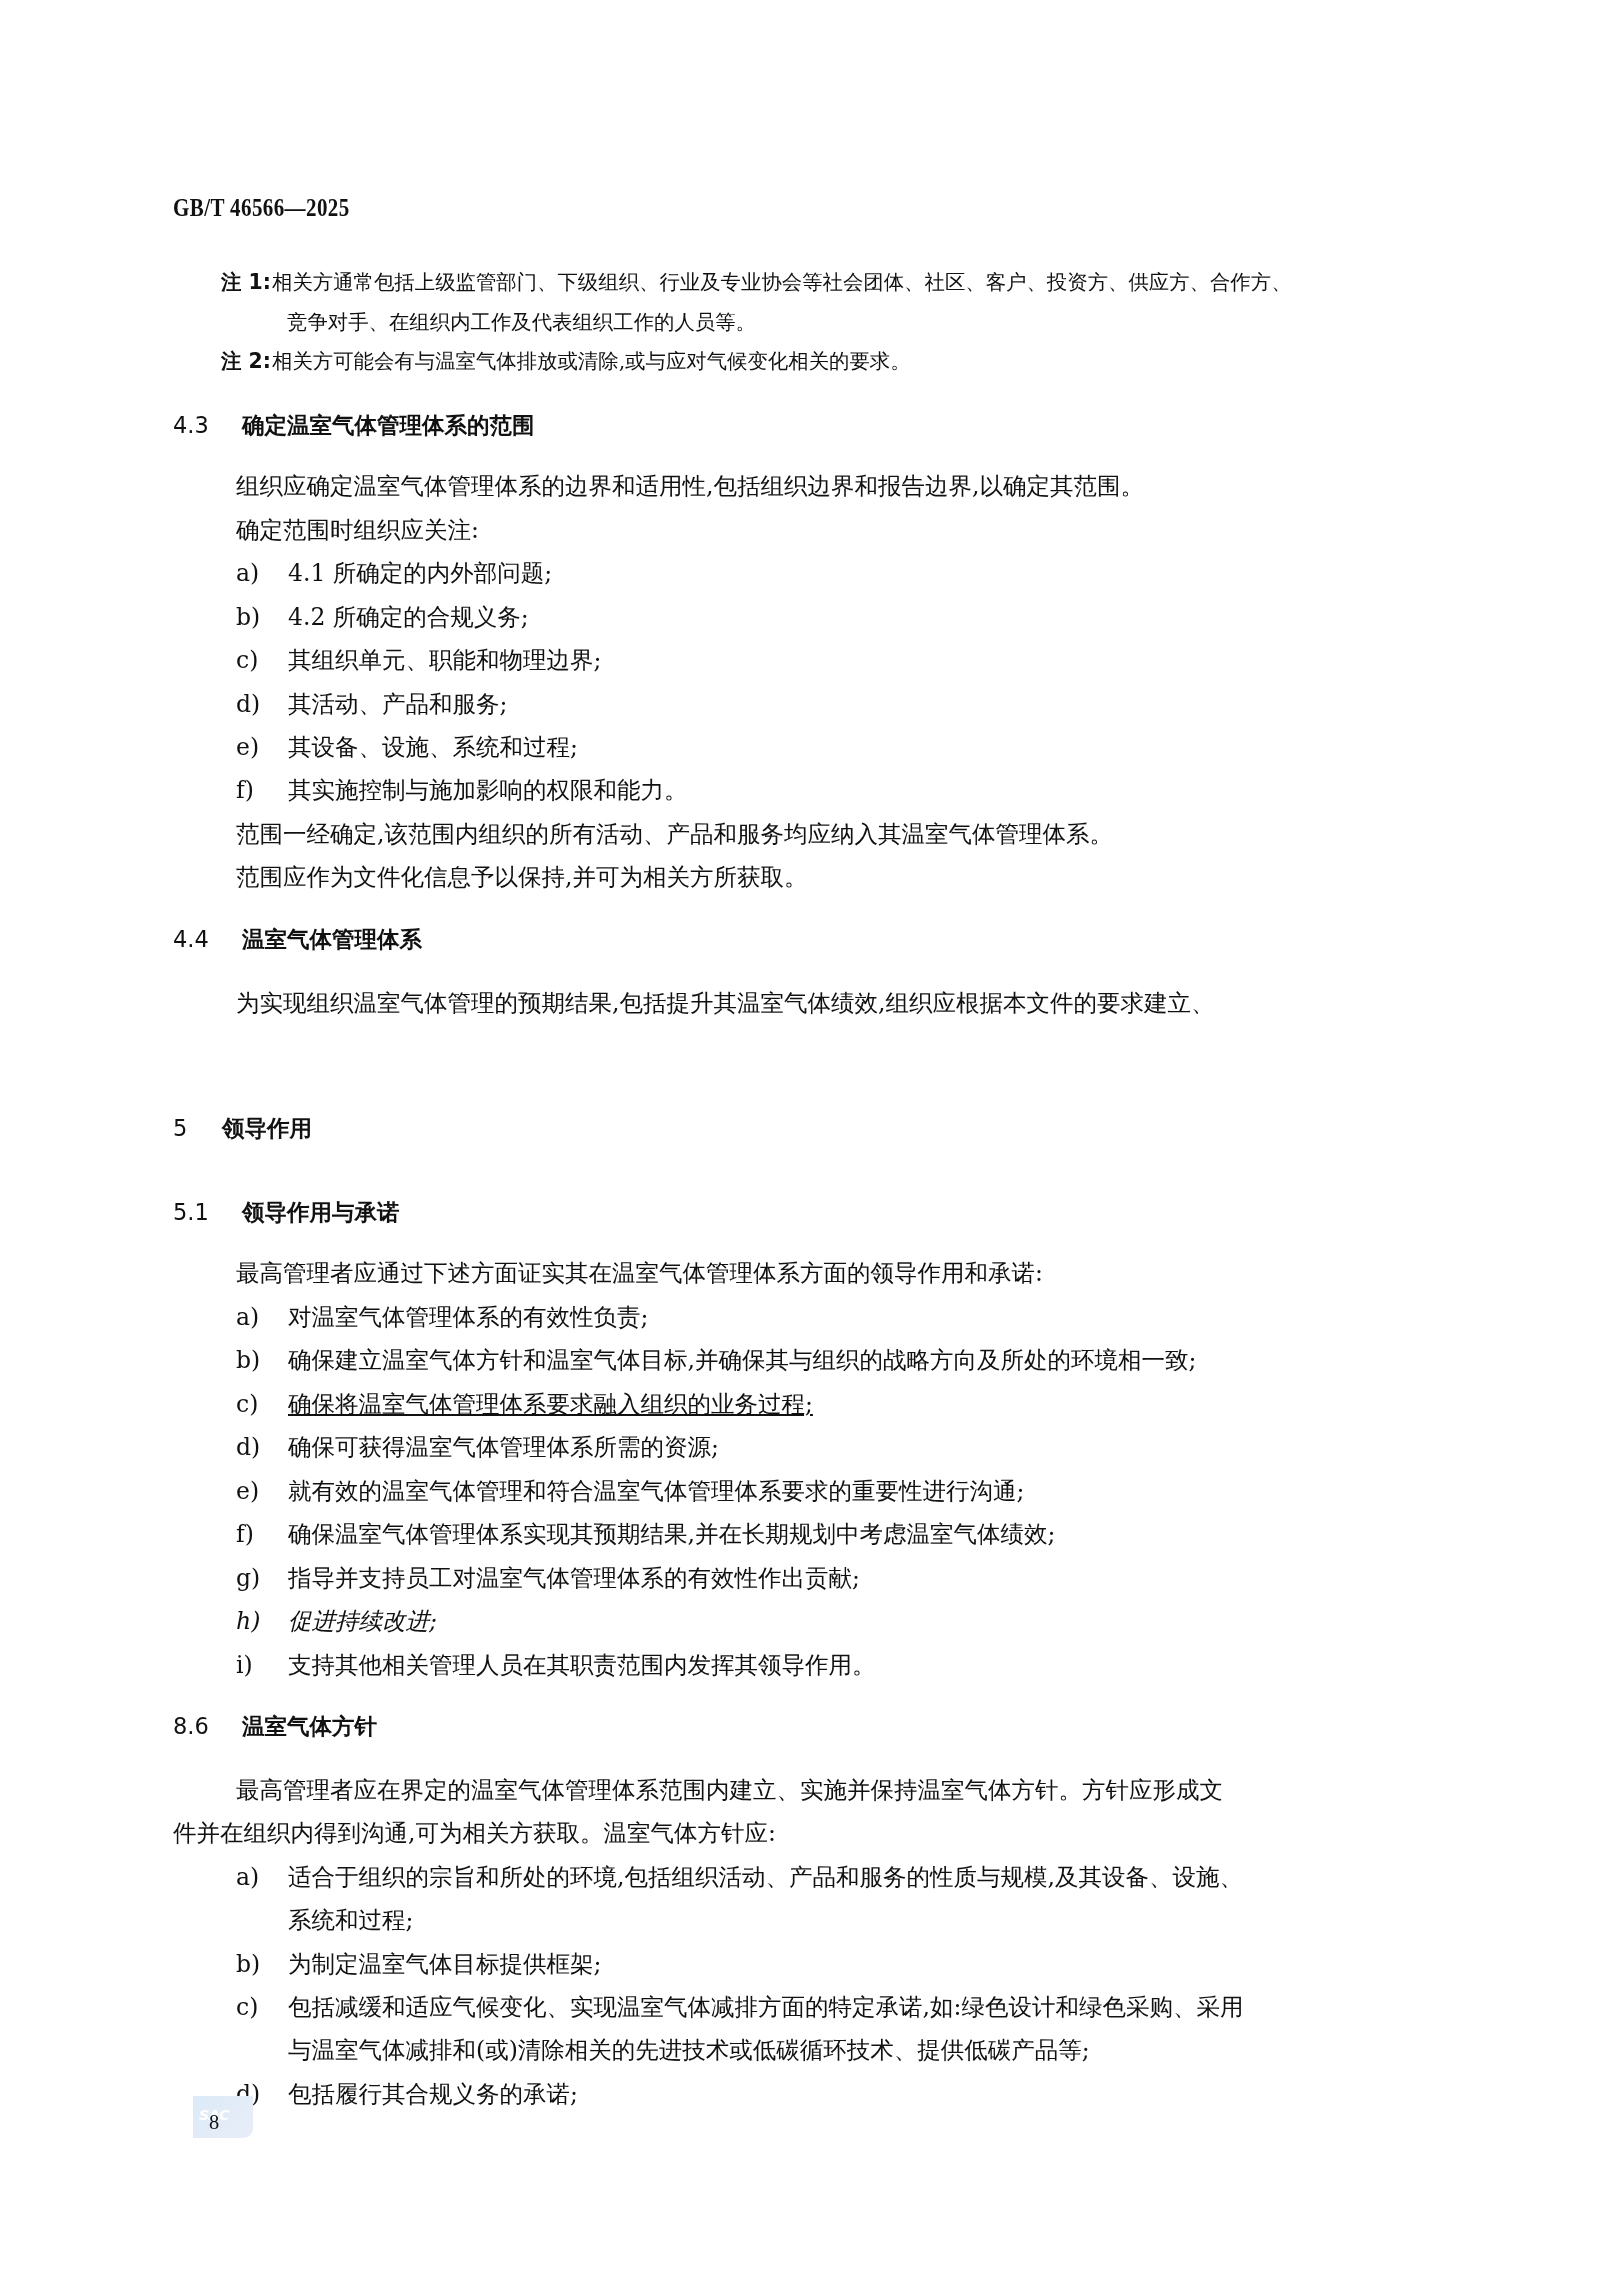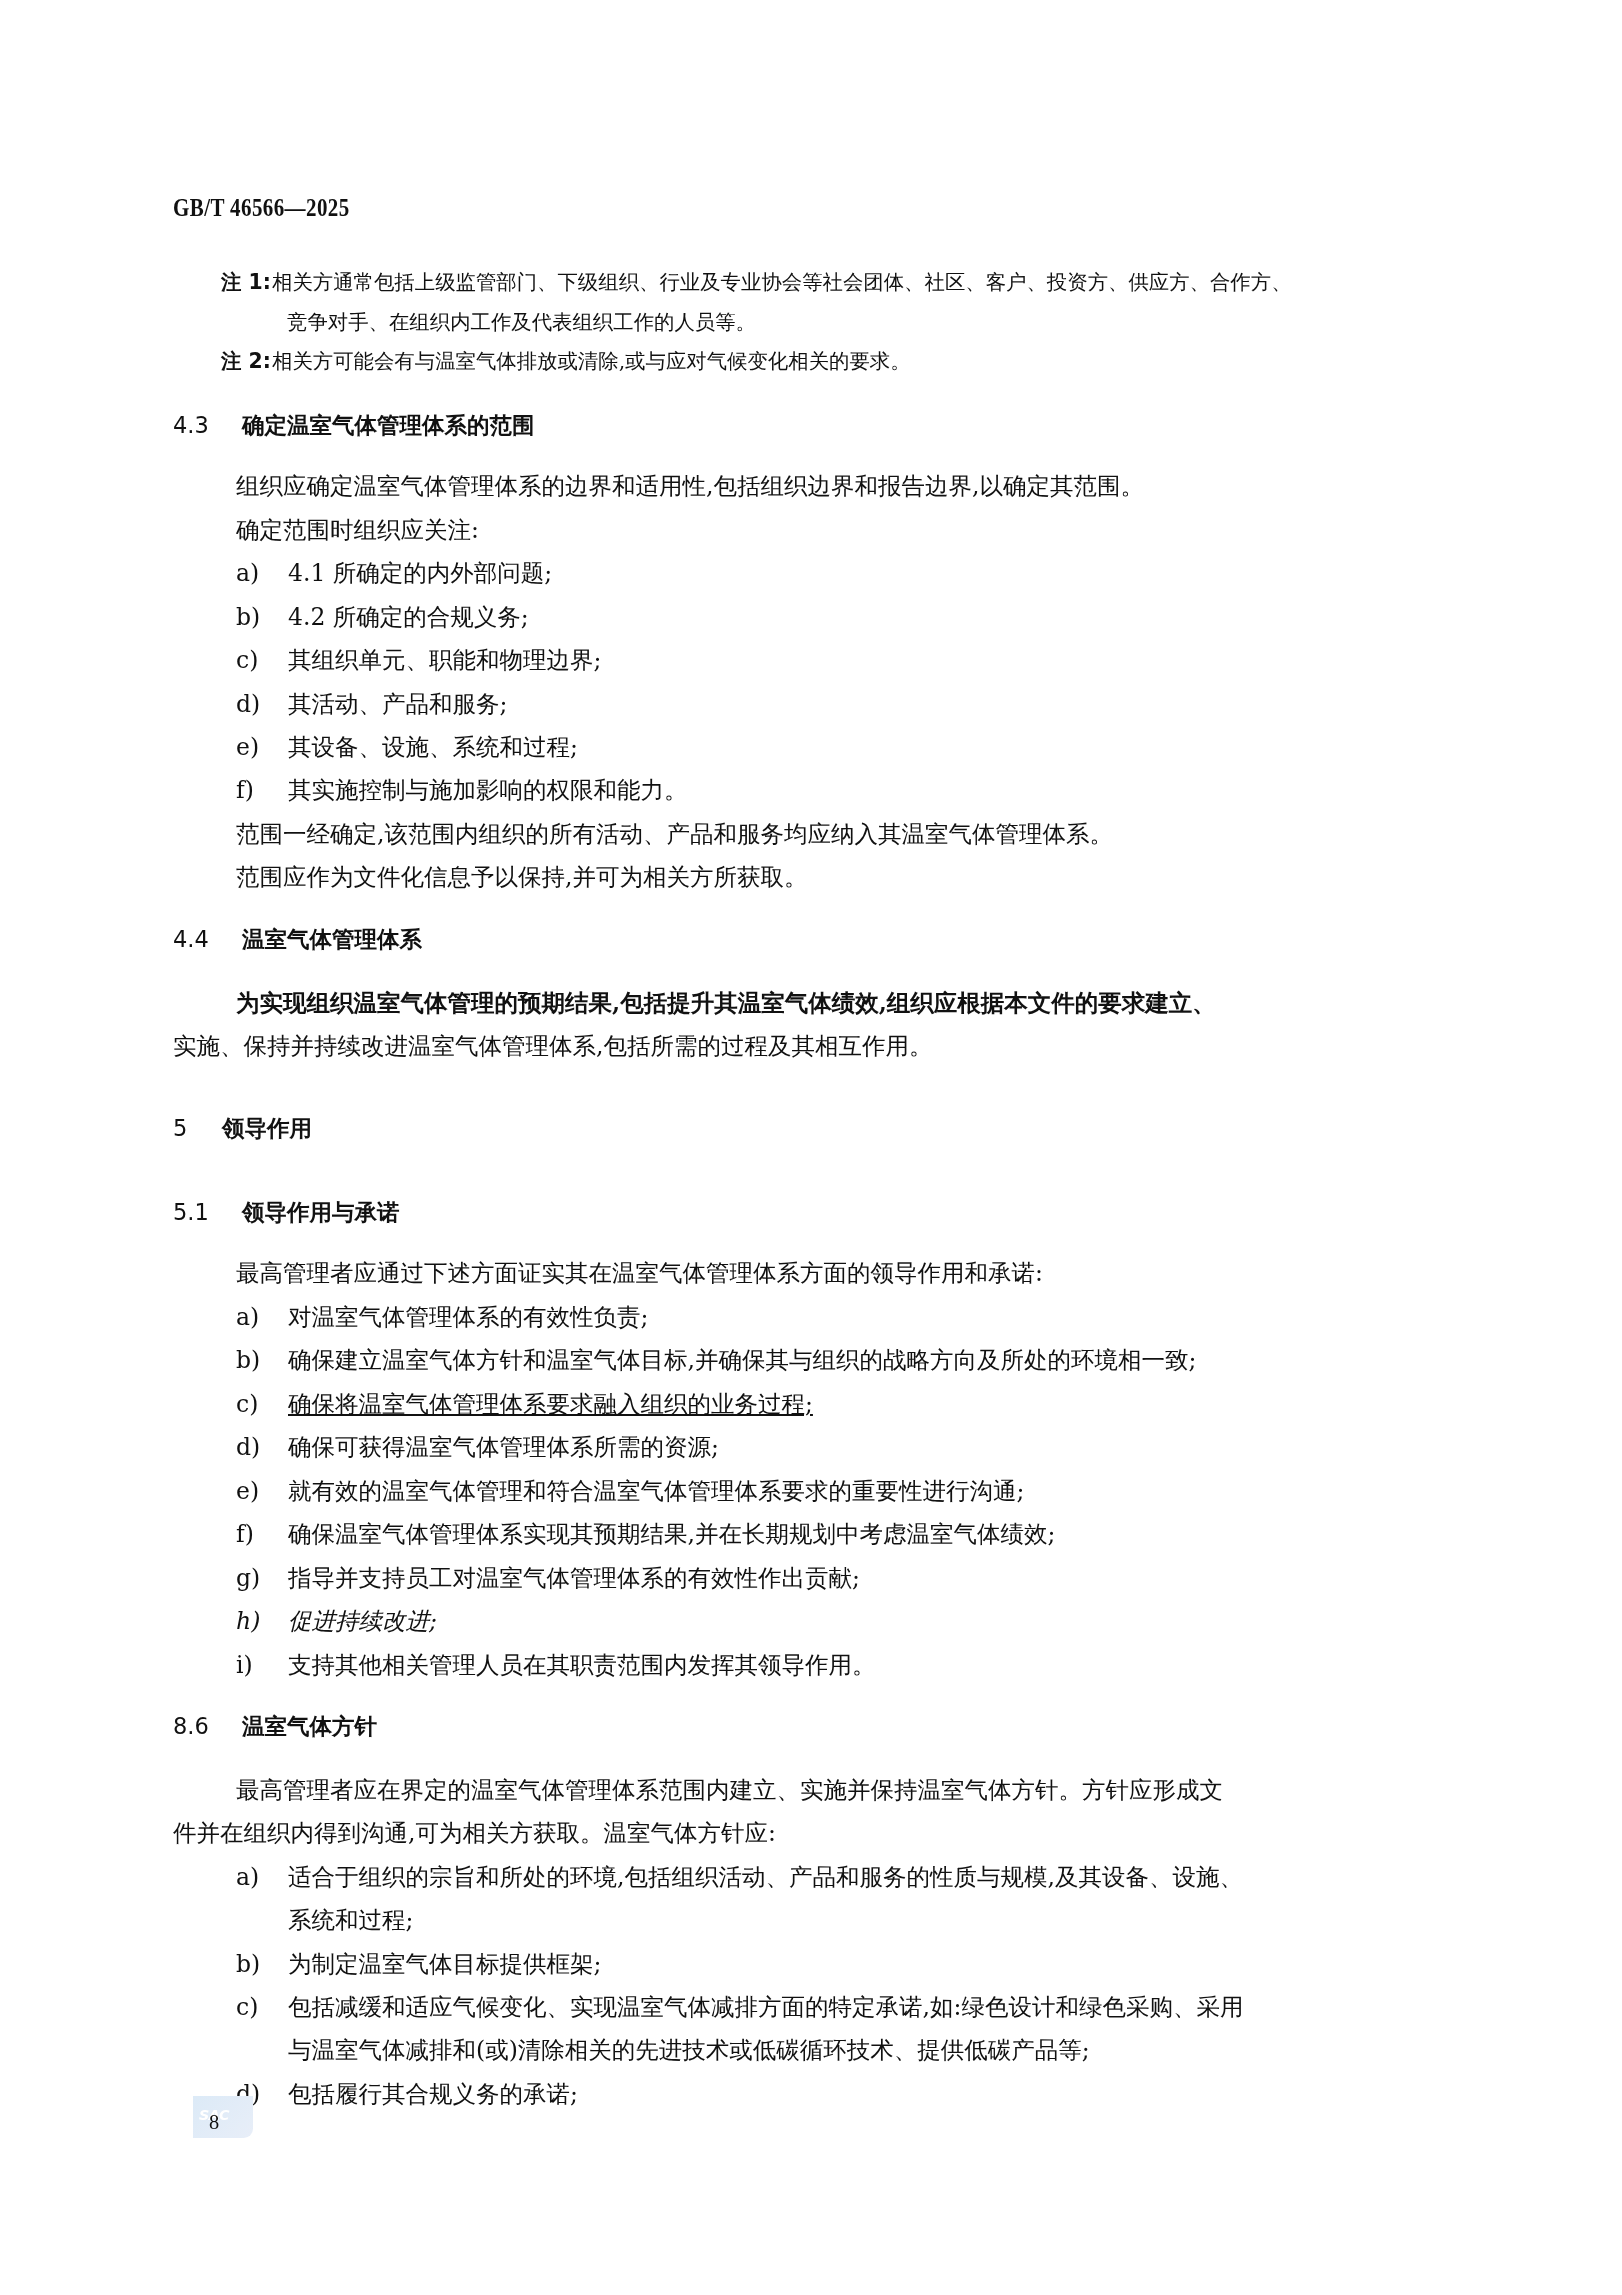--- a/index.html
+++ b/index.html
@@ -72,22 +72,21 @@
   <div class="line" style="left:236px; top:649px;"><span class="item-label">c)</span><span>其组织单元、职能和物理边界;</span></div>
   <div class="line" style="left:236px; top:693px;"><span class="item-label">d)</span><span>其活动、产品和服务;</span></div>
   <div class="line" style="left:236px; top:736px;"><span class="item-label">e)</span><span>其设备、设施、系统和过程;</span></div>
   <div class="line" style="left:236px; top:779px;"><span class="item-label">f)</span><span>其实施控制与施加影响的权限和能力。</span></div>
   <div class="line" style="left:236px; top:823px;">范围一经确定,该范围内组织的所有活动、产品和服务均应纳入其温室气体管理体系。</div>
   <div class="line" style="left:236px; top:866px;">范围应作为文件化信息予以保持,并可为相关方所获取。</div>
 
   <div class="line heading" style="left:173px; top:928px;">
     <span class="num">4.4</span><span>温室气体管理体系</span>
   </div>
-  <div class="line" style="left:236px; top:992px;font-weight:bold;">为实现组织温室气体管理的预期结果,包括提升其温室气体绩效,组织应根据本文件的要求建立、</div>
-  <div class="line" style="left:173px; top:1035px;">实施、保持并持续改进温室气体管理体系,包括所需的过程及其相互作用。</div>
+  <div class="line" style="left:236px; top:992px;">为实现组织温室气体管理的预期结果,包括提升其温室气体绩效,组织应根据本文件的要求建立、</div>
 
   <div class="line heading top" style="left:173px; top:1117px;">
     <span class="num">5</span><span>领导作用</span>
   </div>
 
   <div class="line heading" style="left:173px; top:1201px;">
     <span class="num">5.1</span><span>领导作用与承诺</span>
   </div>
   <div class="line" style="left:236px; top:1262px;">最高管理者应通过下述方面证实其在温室气体管理体系方面的领导作用和承诺:</div>
   <div class="line" style="left:236px; top:1306px;"><span class="item-label">a)</span><span>对温室气体管理体系的有效性负责;</span></div>

